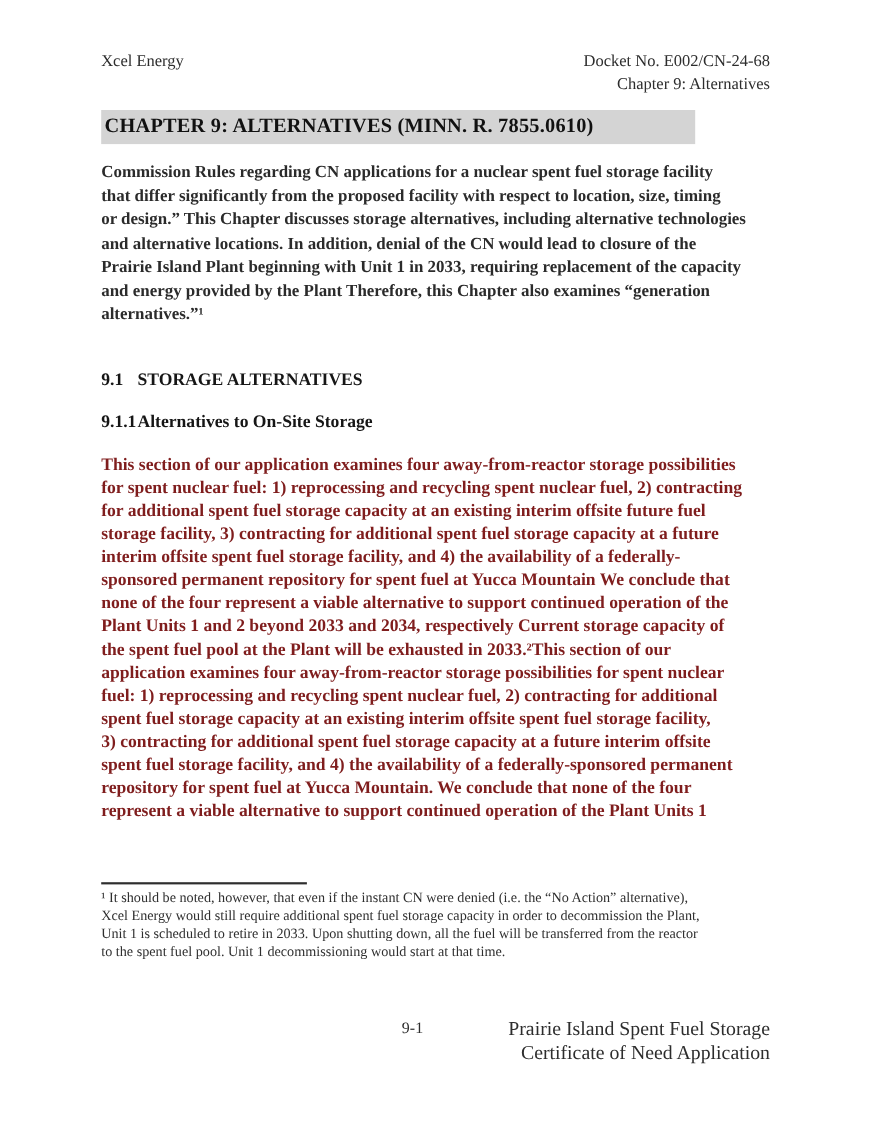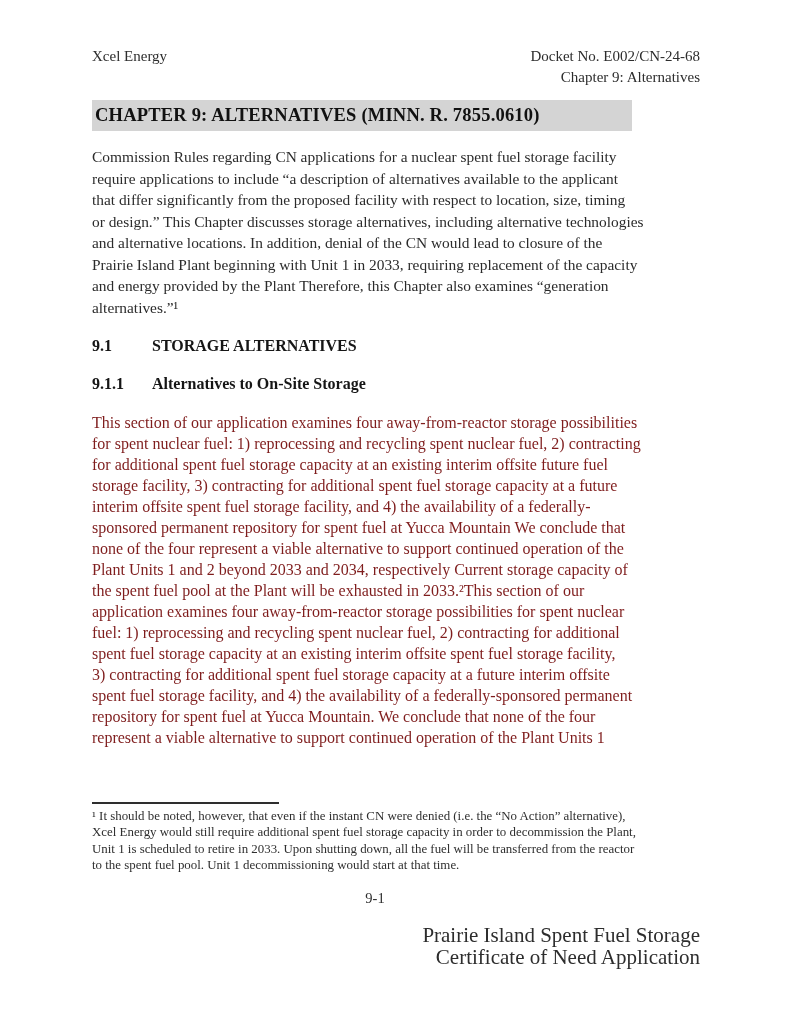--- a/index.html
+++ b/index.html
@@ -33,21 +33,21 @@
     background: #d4d4d4;
     font-size: 18.5px;
     font-weight: bold;
     line-height: 31px;
     padding-left: 3px;
     color: #111111;
     letter-spacing: 0.2px;
     white-space: nowrap;
   }
   .para { position: absolute; left: 92px; white-space: nowrap; }
-  .para div { white-space: nowrap; }
+  .para div { white-space: nowrap; font-weight: bold; }
   .intro-para {
     top: 146px;
     font-size: 15.4px;
     line-height: 21.5px;
     color: #2b2b2b;
   }
   .body-para {
     top: 412px;
     font-size: 16px;
     line-height: 21px;
@@ -56,49 +56,49 @@
   .section-heading {
     position: absolute;
     left: 92px;
     font-size: 16px;
     font-weight: bold;
     color: #161616;
     white-space: nowrap;
   }
   .sec-91 { top: 337px; }
   .sec-911 { top: 375px; }
-  .sec-num { display: inline-block; width: 60px; }
+  .sec-num { display: inline-block; width: 33px; }
   .footnote-rule {
     position: absolute;
     top: 802px; left: 92px;
     width: 187px; height: 2px;
     background: #2e2e2e;
   }
   .footnotes {
     position: absolute;
     top: 808px; left: 92px;
     font-size: 12.9px;
     line-height: 16.3px;
     color: #2f2f2f;
     white-space: nowrap;
   }
   .footnotes div { white-space: nowrap; }
   .page-number {
     position: absolute;
-    top: 890px; left: 354px;
+    top: 927px; left: 354px;
     width: 42px;
     text-align: center;
     font-size: 14.5px;
     color: #2d2d2d;
   }
   .footer-right {
     position: absolute;
     top: 924px; right: 91px;
     text-align: right;
-    font-size: 21px;
+    font-size: 18px;
     line-height: 22px;
     color: #2d2d2d;
     margin-left: 44px;
   }
 </style>
 </head>
 <body>
 
 <div class="page">
 
@@ -107,21 +107,20 @@
     <div class="header-right">
       <div>Docket No. E002/CN-24-68</div>
       <div>Chapter 9: Alternatives</div>
     </div>
   </div>
 
   <div class="chapter-title">CHAPTER 9: ALTERNATIVES (MINN. R. 7855.0610)</div>
 
   <div class="para intro-para">
       <div>Commission Rules regarding CN applications for a nuclear spent fuel storage facility</div>
-      <div>require applications to include “a description of alternatives available to the applicant</div>
       <div>that differ significantly from the proposed facility with respect to location, size, timing</div>
       <div>or design.” This Chapter discusses storage alternatives, including alternative technologies</div>
       <div>and alternative locations. In addition, denial of the CN would lead to closure of the</div>
       <div>Prairie Island Plant beginning with Unit 1 in 2033, requiring replacement of the capacity</div>
       <div>and energy provided by the Plant Therefore, this Chapter also examines “generation</div>
       <div>alternatives.”¹</div>
     </div>
 
   <div class="section-heading sec-91">
     <span class="sec-num">9.1</span><span>STORAGE ALTERNATIVES</span>

